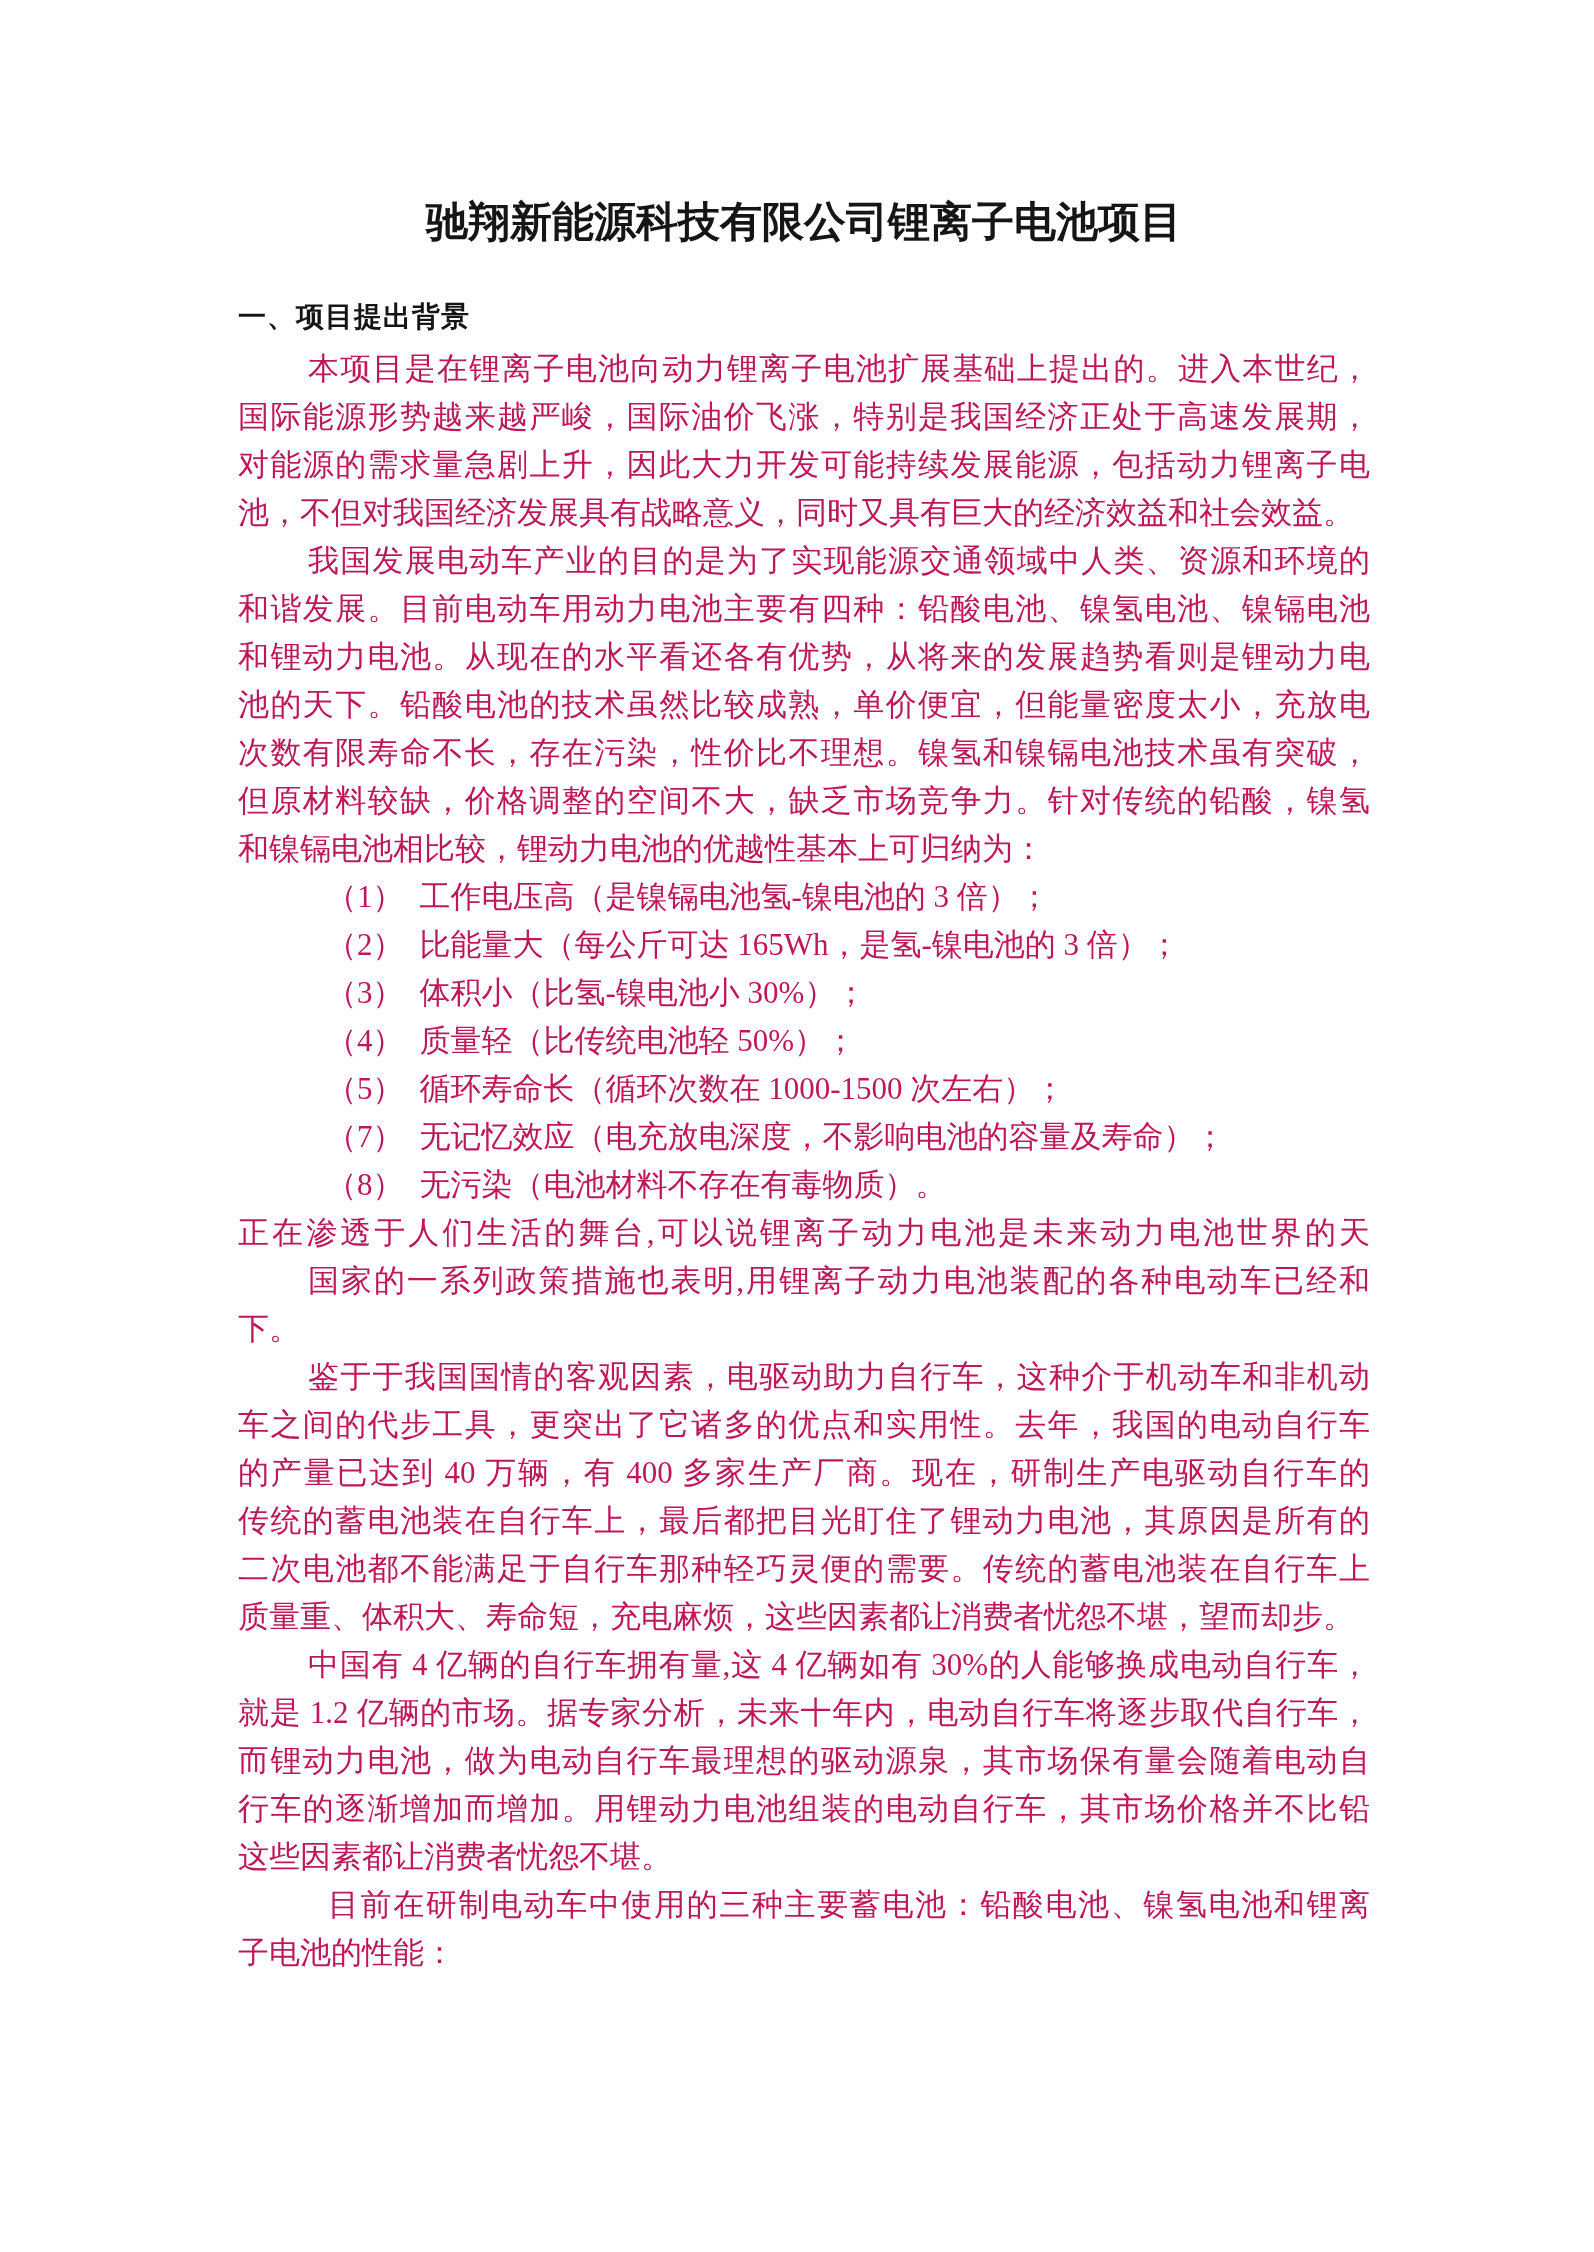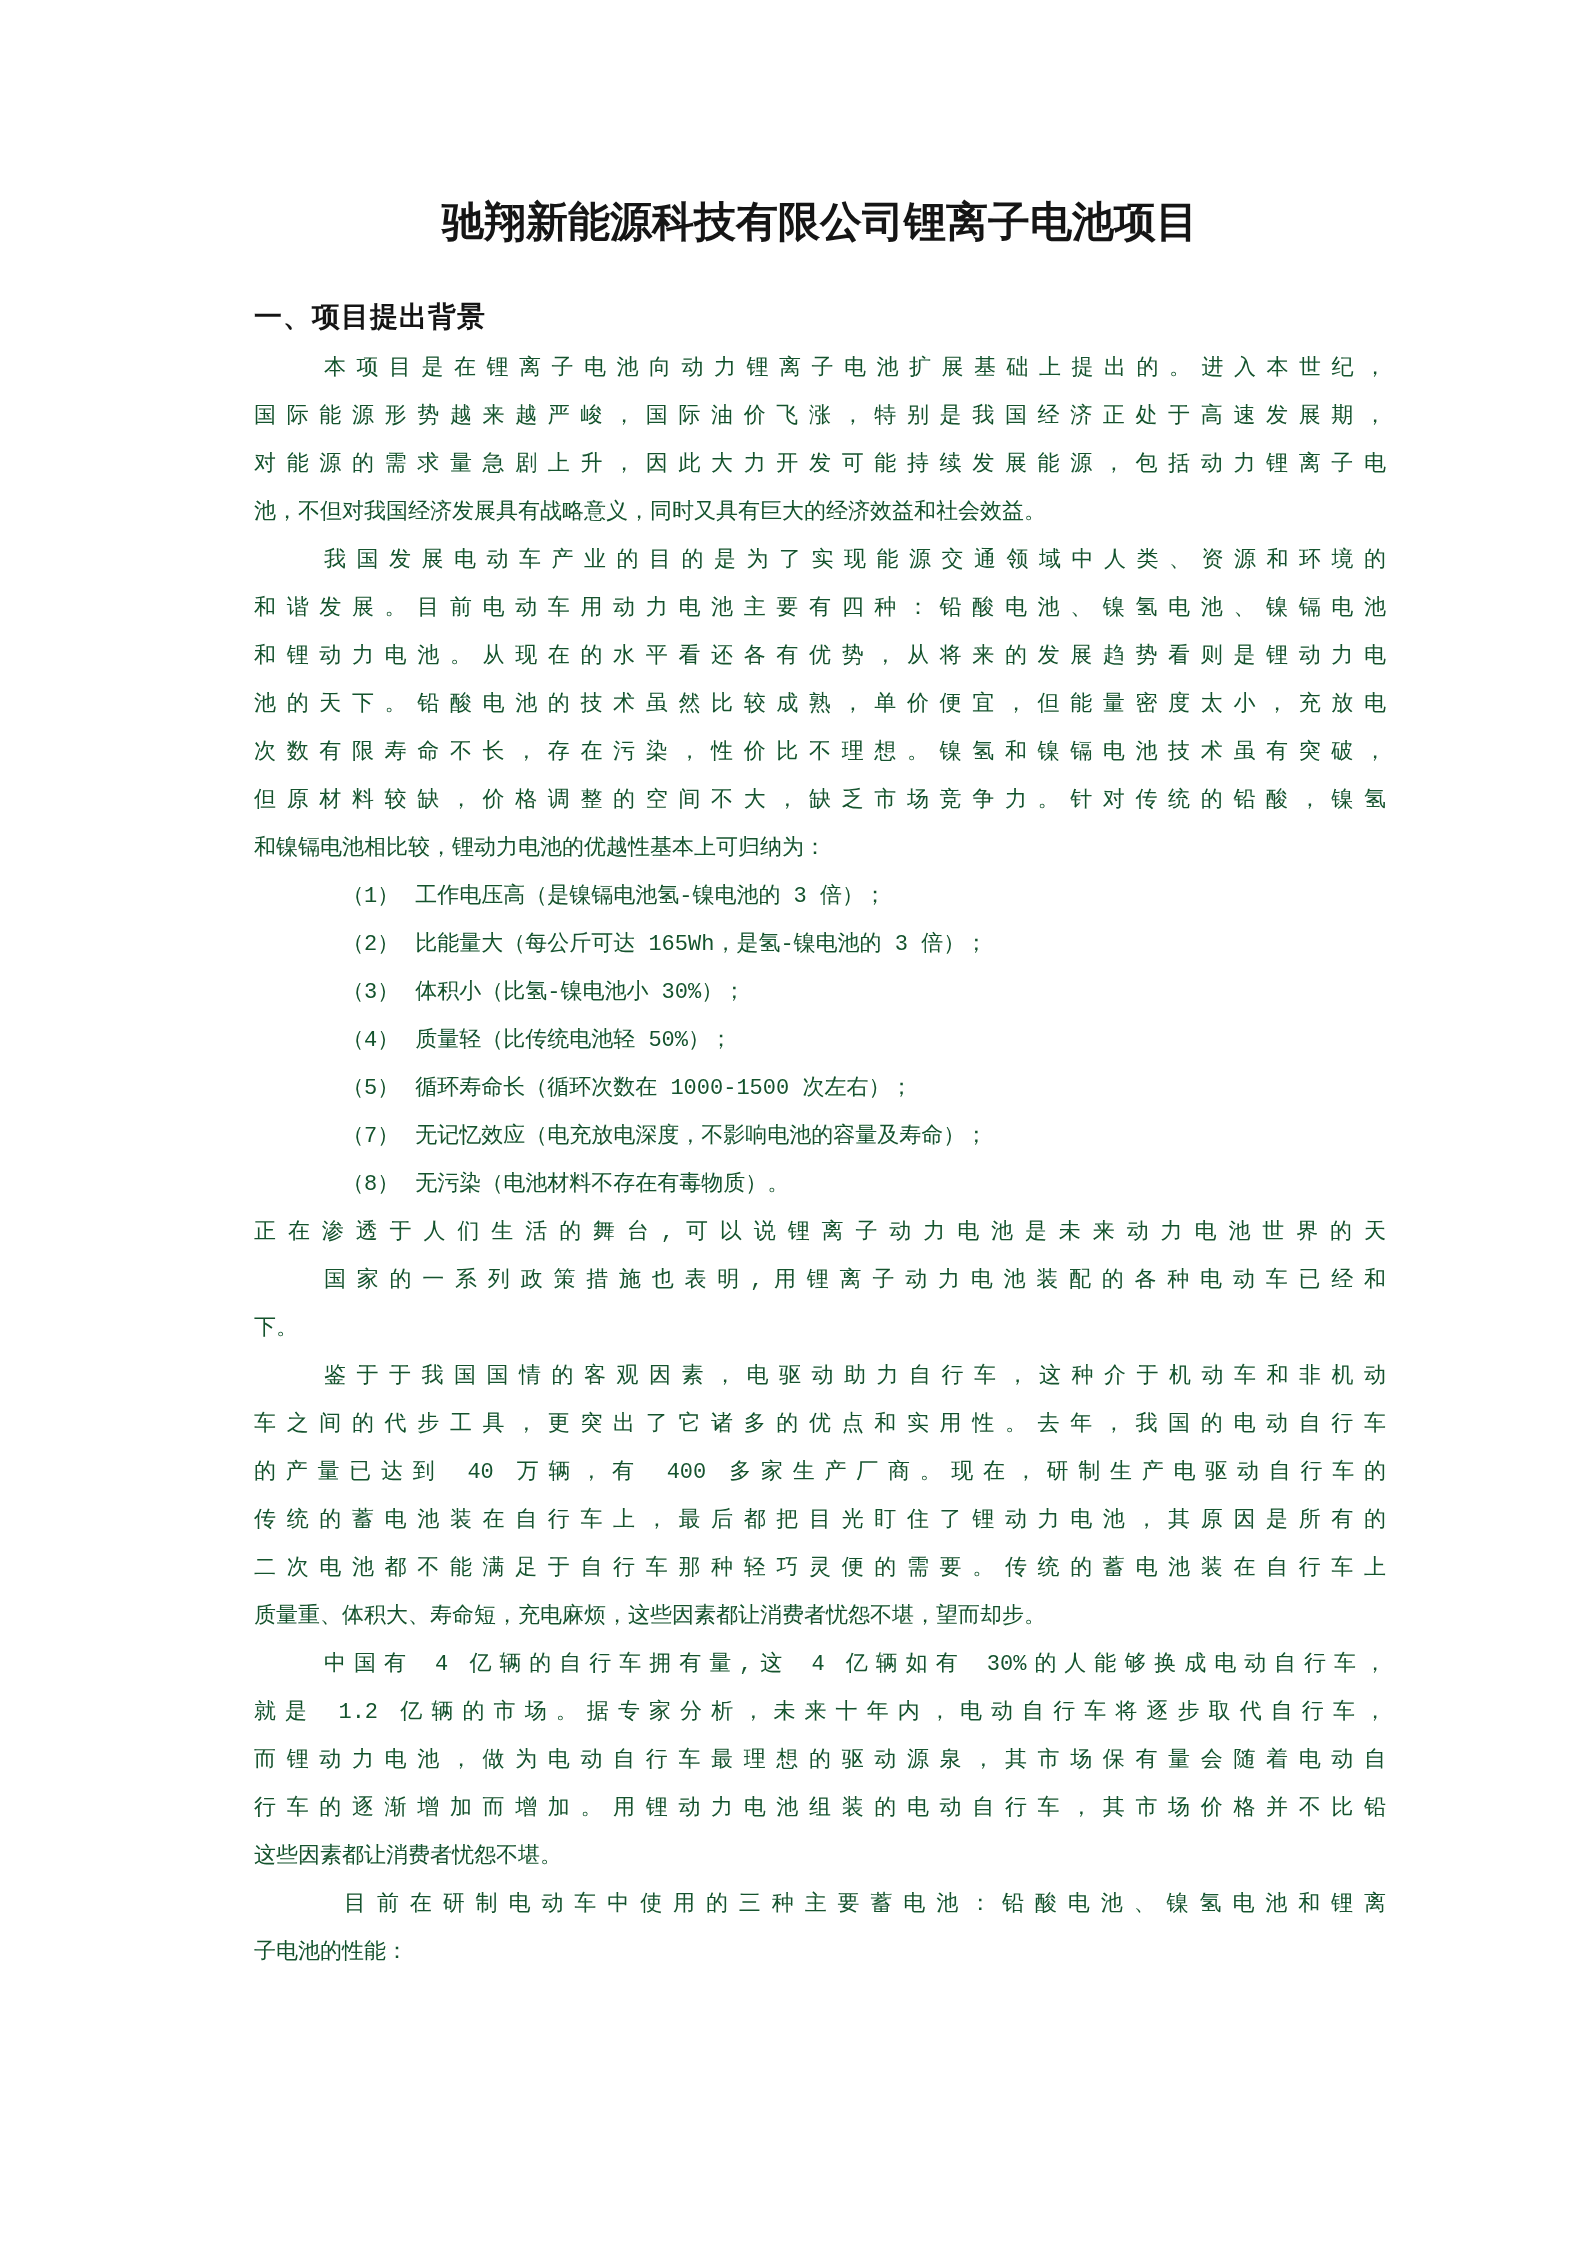--- a/index.html
+++ b/index.html
@@ -10,21 +10,21 @@
   .page {
     position: relative;
     width: 1594px;
     height: 2252px;
     background: #ffffff;
     overflow: hidden;
     color: #1d1d1d;
   }
   .content {
     position: absolute;
-    left: 254px;
+    left: 238px;
     top: 196px;
     width: 1132px;
   }
   .doc-title {
     margin: 0 0 45px 0;
     font-family: "Liberation Sans", "DejaVu Sans", sans-serif;
     font-weight: 700;
     font-size: 42px;
     line-height: 52px;
     text-align: center;
@@ -34,27 +34,27 @@
   .section-heading {
     margin: 0 0 4px 0;
     font-family: "Liberation Sans", "DejaVu Sans", sans-serif;
     font-weight: 700;
     font-size: 28px;
     line-height: 48px;
     color: #151515;
     letter-spacing: 1px;
   }
   .line {
-    font-family: Liberation Mono, monospace;
-    font-size: 22px;
+    font-family: Liberation Serif, serif;
+    font-size: 31px;
     line-height: 48px;
     min-height: 48px;
     text-align: justify;
     text-align-last: justify;
-    color: #14532d;
+    color: #be185d;
   }
   .line.end {
     text-align: center;
     text-align-last: left;
   }
   .line.indent { text-indent: 70px; }
   .line.indent-lg { text-indent: 90px; }
   .line.list-item {
     text-align: right;
     text-align-last: left;

